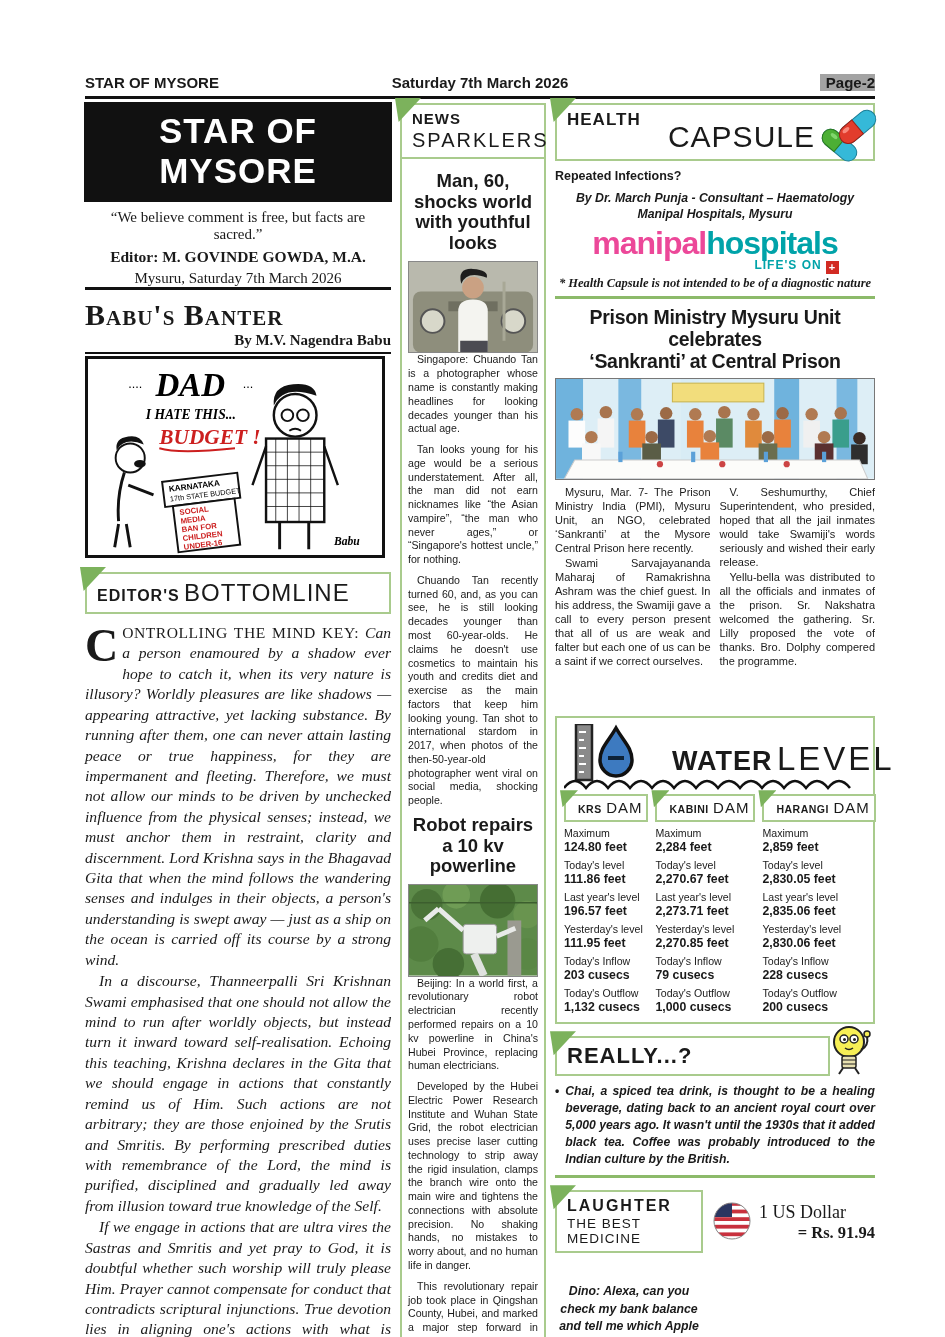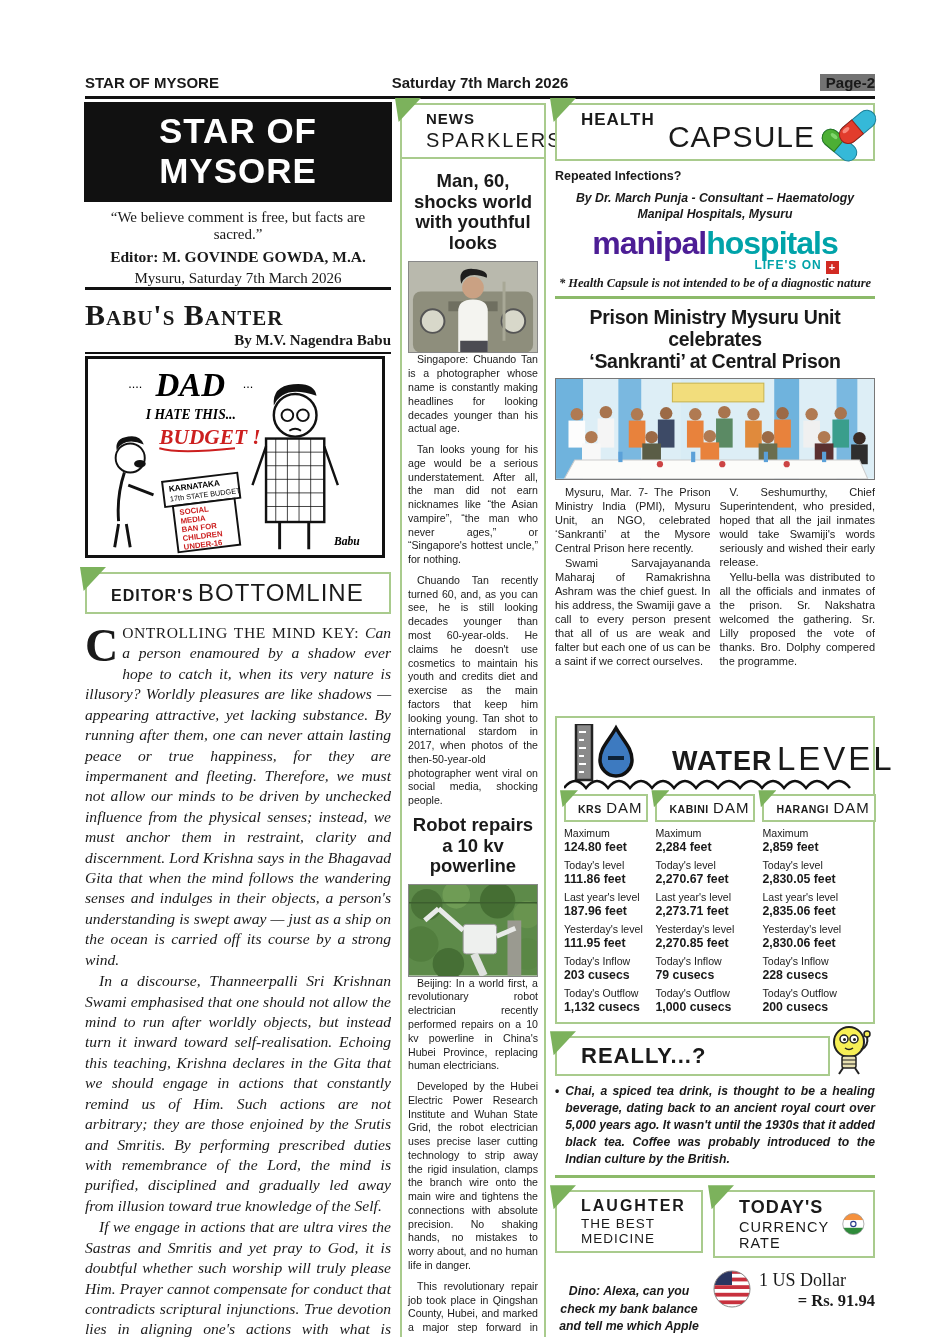--- a/index.html
+++ b/index.html
@@ -2,30 +2,30 @@
 <html><head>
 <meta charset="utf-8">
 <style>
   * { margin:0; padding:0; box-sizing:border-box; }
   body { background:#e8e8e8; font-family:"Liberation Sans", sans-serif; }
   .page { position:relative; width:945px; height:1337px; background:#ffffff; margin:0 auto; overflow:hidden; color:#1a1a1a; }
 
   
   .runhead { position:absolute; top:74px; left:85px; width:790px; display:flex; justify-content:space-between; align-items:baseline; font-weight:bold; font-size:15px; border-bottom:3px solid #111; padding-bottom:5px; }
   .runhead .c { position:absolute; left:0; right:0; text-align:center; }
-  .runhead .r { position:relative; z-index:1; background:#737373; padding-left:6px; }
+  .runhead .r { position:relative; z-index:1; background:#a3a3a3; padding-left:6px; }
   .runhead .l { position:relative; z-index:1; background:#fff; padding-right:6px; }
 
   .cols { position:absolute; top:103px; left:85px; width:790px; display:flex; gap:9px; }
   .col-left { width:306px; }
   .col-mid { width:146px; }
   .col-right { width:320px; }
 
   
-  .gbox { position:relative; border:2px solid #a9cb8d; background:#fff; padding:5px 8px 5px 24px; }
+  .gbox { position:relative; border:2px solid #a9cb8d; background:#fff; padding:5px 8px 5px 10px; }
   .cflag { position:absolute; top:-7px; left:-7px; width:26px; height:24px; background:#7cb25c; clip-path:polygon(0 0,100% 0,14% 100%); }
 
   
   .masthead { background:#111; border:2px solid #111; outline:1px solid #111; color:#fff; text-align:center; font-size:35px; font-weight:bold; letter-spacing:1px; padding:6px 0 8px; font-family:"Liberation Sans", sans-serif; }
   .mast-tag { font-family:"Liberation Serif", serif; text-align:center; font-size:15px; margin-top:8px; }
   .mast-ed { font-family:"Liberation Serif", serif; text-align:center; font-size:15.5px; font-weight:bold; margin-top:5px; }
   .mast-date { font-family:"Liberation Serif", serif; text-align:center; font-size:15px; margin-top:4px; border-bottom:3px solid #111; }
   .banter-title { font-family:"Liberation Serif", serif; font-variant:small-caps; font-weight:bold; font-size:30px; margin-top:8px; letter-spacing:1px; }
   .banter-by { font-family:"Liberation Serif", serif; font-weight:bold; font-size:15px; text-align:right; padding-bottom:3px; border-bottom:2px solid #111; }
   .cartoon { border:3px solid #111; margin-top:2px; background:#fff; }
@@ -48,21 +48,21 @@
 
   
   .health-box { display:flex; justify-content:space-between; align-items:flex-start; padding-right:58px; min-height:52px; }
   .health-box .strong { font-weight:bold; font-size:17px; letter-spacing:1px; }
   .health-box .light { font-size:30px; letter-spacing:1px; margin-top:10px;text-align:center; }
   .pills { position:absolute; right:-6px; top:2px; }
   .health-q { font-weight:bold; font-size:12.5px; margin-top:8px; }
   .health-a { font-size:12.3px; line-height:1.35; margin-top:3px; text-align:justify; }
   .health-by { font-weight:bold; font-style:italic; font-size:12.3px; text-align:center; margin-top:8px; line-height:1.3; }
   .manipal { text-align:center; margin-top:2px; font-weight:bold; font-size:32px; letter-spacing:-1px; }
-  .manipal .p1 { color:#4c1d95; } .manipal .p2 { color:#00a3a9; }
+  .manipal .p1 { color:#ec4899; } .manipal .p2 { color:#00a3a9; }
   .lifeson { text-align:right; color:#00a3a9; font-weight:bold; font-size:12px; letter-spacing:1px; padding-right:36px; margin-top:-4px; }
   .lifeson .cross { display:inline-block; width:13px; height:13px; background:#d22b23; color:#fff; font-size:11px; line-height:13px; text-align:center; vertical-align:-2px; font-weight:bold; }
   .disclaimer { font-family:"Liberation Serif", serif; font-weight:bold; font-style:italic; font-size:12.5px; text-align:center; margin-top:2px; padding-bottom:5px; border-bottom:3px solid #8cba6a; }
   .prison-head { font-weight:bold; font-size:19.5px; line-height:1.12; text-align:center; margin-top:8px; letter-spacing:-0.3px; }
   .prison-photo { display:block; width:100%; border:1px solid #777; margin-top:6px; }
   .prison-art { margin-top:6px; column-count:2; column-gap:9px; height:222px; overflow:hidden; }
   .prison-art p { font-size:11px; line-height:1.27; text-align:justify; text-indent:10px; margin-bottom:1px; }
 
   .water-box { border:2px solid #a9cb8d; margin-top:8px; padding:6px 7px 8px; }
   .water-top { position:relative; height:64px; }
@@ -353,21 +353,21 @@
             <div class="stat">
                 <div class="lab">Maximum</div>
                 <div class="val">124.80 feet</div>
               </div>
             <div class="stat">
                 <div class="lab">Today's level</div>
                 <div class="val">111.86 feet</div>
               </div>
             <div class="stat">
                 <div class="lab">Last year's level</div>
-                <div class="val">187.96 feet</div>
+                <div class="val">196.57 feet</div>
               </div>
             <div class="stat">
                 <div class="lab">Yesterday's level</div>
                 <div class="val">111.95 feet</div>
               </div>
             <div class="stat">
                 <div class="lab">Today's Inflow</div>
                 <div class="val">203 cusecs</div>
               </div>
             <div class="stat">
@@ -470,39 +470,20 @@
             <span class="cflag"></span>
             <span class="strong">LAUGHTER</span>
             <span class="light">THE BEST MEDICINE</span>
           </div>
           <div class="joke">
             <span class="spk">Dino:</span><span> Alexa, can you check my bank  balance and tell me which Apple product I can afford...</span><br>
             
           </div>
         </div>
         <div class="curr">
-          <div class="gbox curr-box">
-            <span class="cflag"></span>
-            <span>
-              <span class="strong">TODAY'S</span>
-              <span class="light">CURRENCY RATE</span>
-            </span>
-            <svg width="30" height="30" viewBox="0 0 30 30">
-              <clipPath id="cin">
-                  <circle cx="15" cy="15" r="14"></circle>
-                </clipPath>
-              <g clip-path="url(#cin)">
-                  <rect width="30" height="10" fill="#f5913e"></rect>
-                  <rect y="10" width="30" height="10" fill="#fff"></rect>
-                  <rect y="20" width="30" height="10" fill="#2e8b3a"></rect>
-                  <circle cx="15" cy="15" r="3.5" fill="none" stroke="#2a3c8c" stroke-width="1.5"></circle>
-                </g>
-              <circle cx="15" cy="15" r="14" fill="none" stroke="#999"></circle>
-            </svg>
-          </div>
           <div class="curr-rows">
             <div class="curr-row">
               <svg width="38" height="38" viewBox="0 0 38 38">
                 <clipPath id="cus">
                     <circle cx="19" cy="19" r="18"></circle>
                   </clipPath>
                 <g clip-path="url(#cus)">
                     <rect width="38" height="38" fill="#fff"></rect>
                     <g fill="#c8313e">
                       <rect y="0" width="38" height="3.8"></rect>

